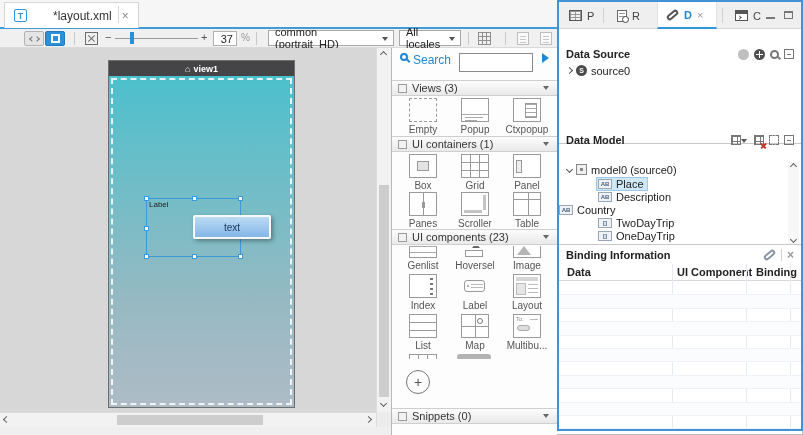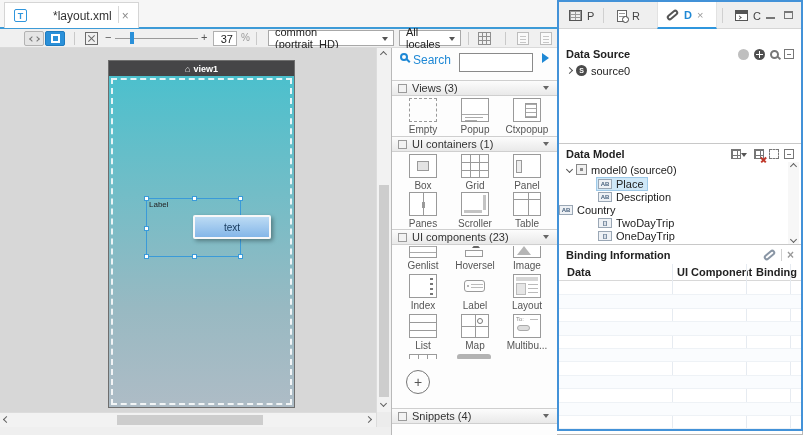--- a/index.html
+++ b/index.html
@@ -485,21 +485,21 @@
             <span class="picon ic-part3"></span>
           </div>
         </div>
       </div>
     </div>
 
     <div class="plus-circle">+</div>
 
     <div class="cat" style="top:360px">
       <span class="cicon"></span>
-      <span>Snippets (4)</span>
+      <span>Snippets (0)</span>
       <span class="sp"></span>
         <span class="cat-arrow"></span>
     </div>
   </div>
 
   <div class="rpanel">
     <div class="rtabs">
       <div class="rtab" style="left:2px">
         <span class="ic-props"></span>
         <span class="rtab-letter">P</span>
@@ -540,21 +540,21 @@
       </span>
     </div>
     <div class="trow" style="top:62px; padding-left:8px">
       <span class="tchev r"></span>
       <span class="sicon">S</span>
       <span>source0</span>
     </div>
 
     <div class="rdiv" style="top:141px"></div>
 
-    <div class="rsec-h" style="top:143px">
+    <div class="rsec-h" style="top:129px">
       <span>Data Model</span>
       <span class="hicons">
         <span class="sq4 mr">
             <span class="dd-tri"></span>
           </span>
         <span class="sq4 del"></span>
         <span class="expand-ic"></span>
         <span class="box-minus"></span>
       </span>
     </div>

